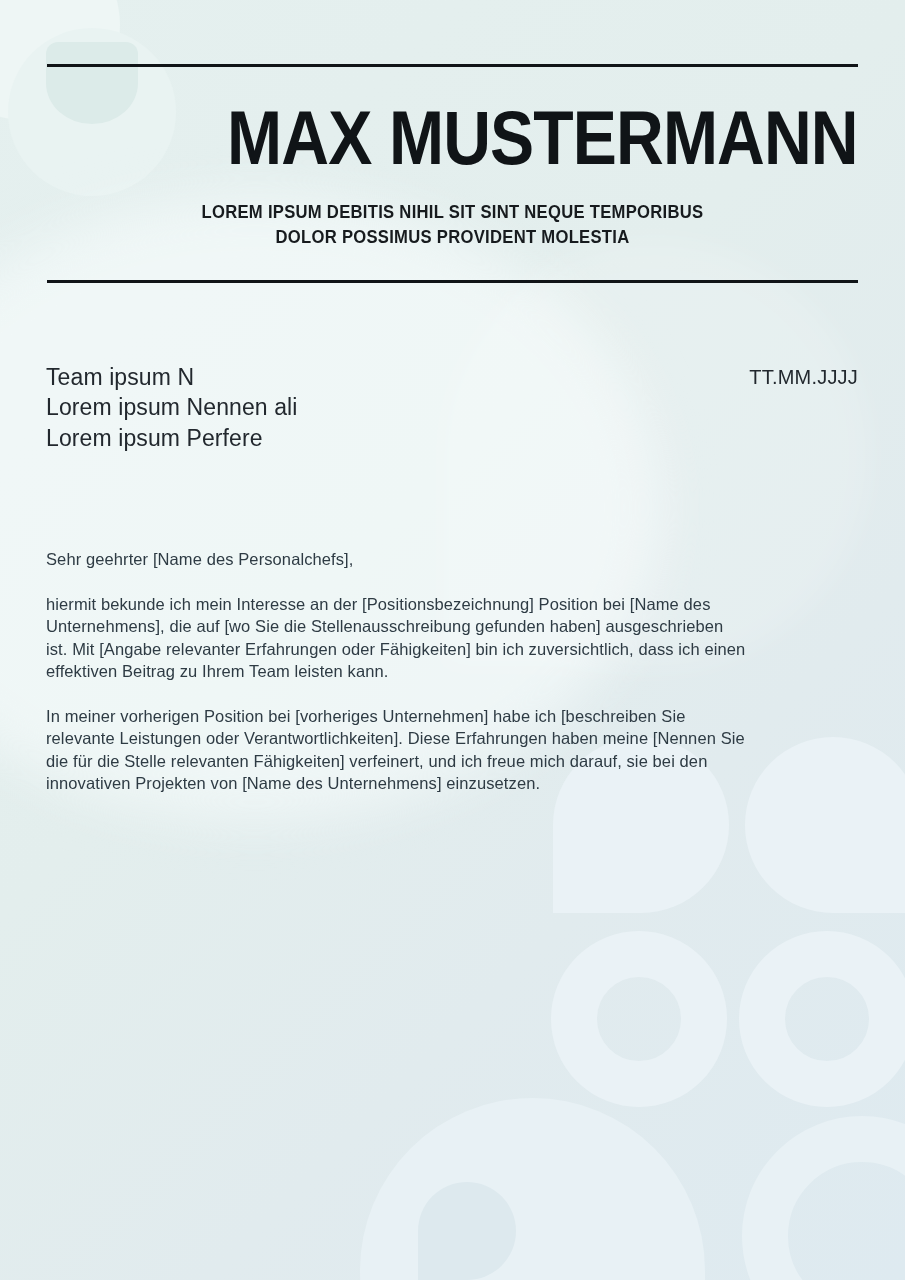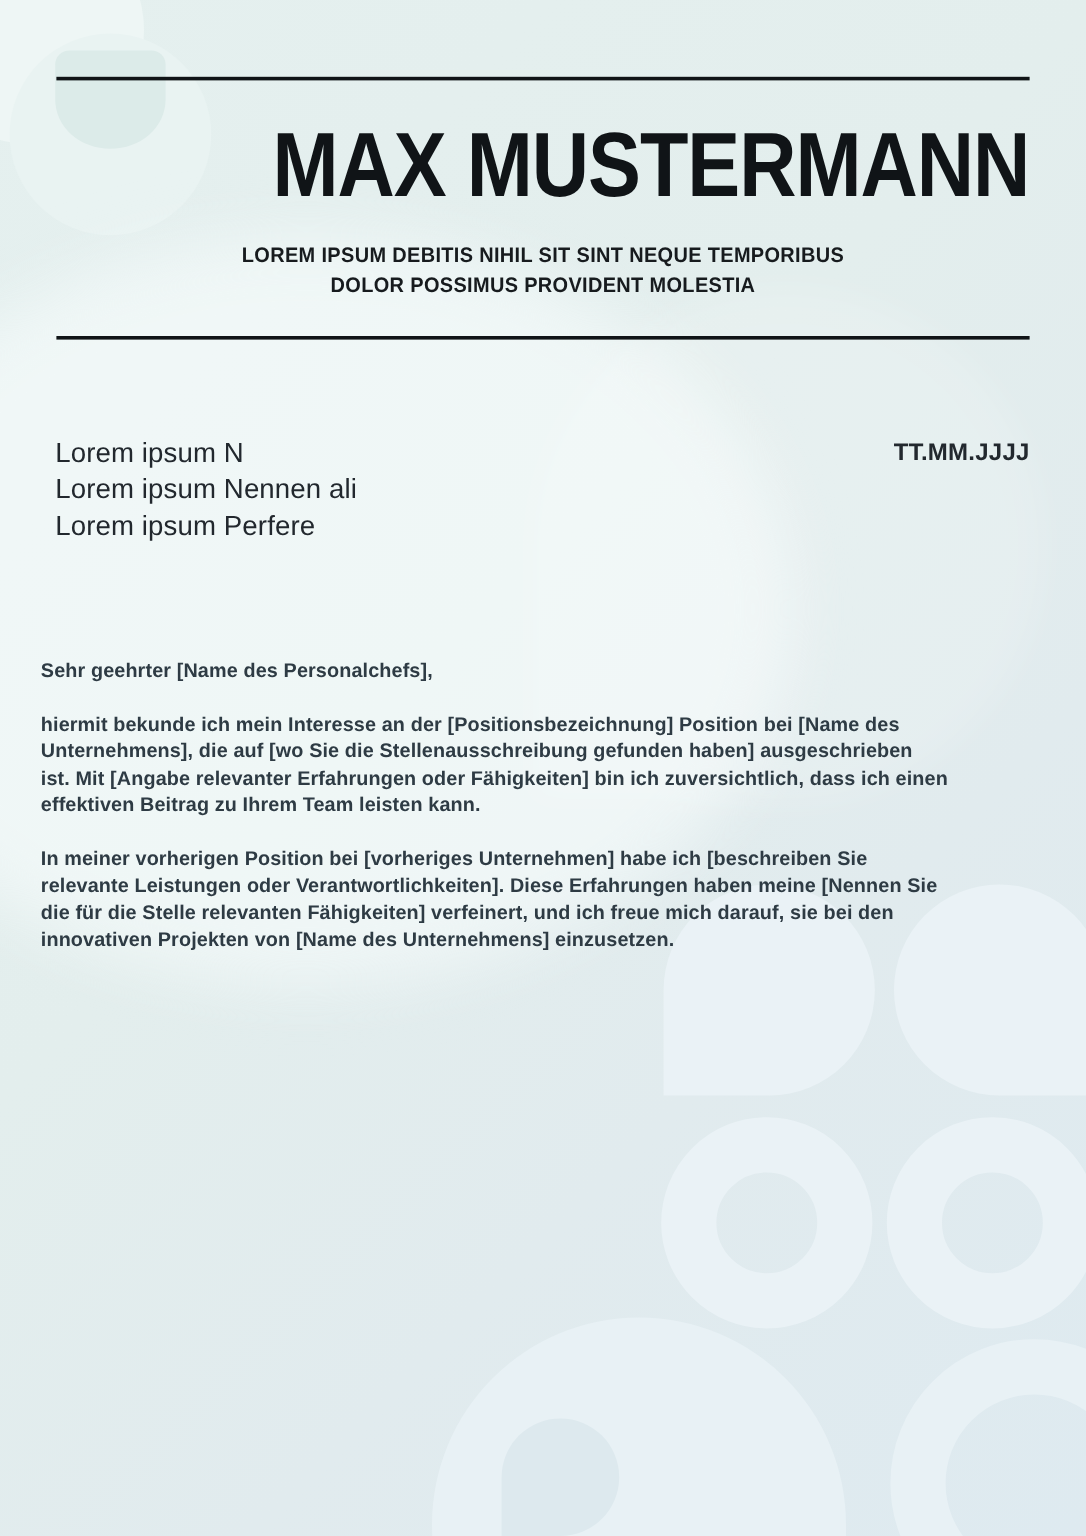--- a/index.html
+++ b/index.html
@@ -53,27 +53,27 @@
     transform:scaleX(0.95);transform-origin:center;
   }
 
   .sender{
     position:absolute;left:46px;top:362px;
     font-size:23px;font-weight:400;line-height:30.4px;
     color:#22282e;letter-spacing:0.1px;
   }
   .date{
     position:absolute;right:47px;top:366px;
-    font-size:20px;font-weight:700;color:#22282e;letter-spacing:0.2px;
+    font-size:20px;font-weight:400;color:#22282e;letter-spacing:0.2px;
   }
 
   .letter{
-    position:absolute;left:34px;top:548px;width:792px;height:301px;
+    position:absolute;left:46px;top:548px;width:792px;height:301px;
     overflow:hidden;
-    font-size:16.5px;line-height:22.4px;color:#2e3b44;letter-spacing:0.1px;font-weight:bold;
+    font-size:16.5px;line-height:22.4px;color:#2e3b44;letter-spacing:0.1px;
   }
   .letter p{margin:0 0 22.4px 0;white-space:pre-line;}
 </style>
 </head>
 <body>
 
 <div class="page">
 
   <div class="decor d-corner-glow"></div>
   <div class="decor d-ring-tl"></div>
@@ -92,21 +92,21 @@
   <div class="name">
     <span class="squeeze">MAX MUSTERMANN</span>
   </div>
   <div class="subtitle">
     <div>LOREM IPSUM DEBITIS NIHIL SIT SINT NEQUE TEMPORIBUS</div>
     <div>DOLOR POSSIMUS PROVIDENT MOLESTIA</div>
   </div>
   <div class="rule rule-bottom"></div>
 
   <div class="sender">
-    <div>Lorem ipsum N</div>
+    <div>Team ipsum N</div>
     <div>Lorem ipsum Nennen ali</div>
     <div>Lorem ipsum Perfere</div>
   </div>
   <div class="date">TT.MM.JJJJ</div>
 
   <div class="letter">
     <p>Sehr geehrter [Name des Personalchefs],</p>
     <p>hiermit bekunde ich mein Interesse an der [Positionsbezeichnung] Position bei [Name des
 Unternehmens], die auf [wo Sie die Stellenausschreibung gefunden haben] ausgeschrieben
 ist. Mit [Angabe relevanter Erfahrungen oder Fähigkeiten] bin ich zuversichtlich, dass ich einen

